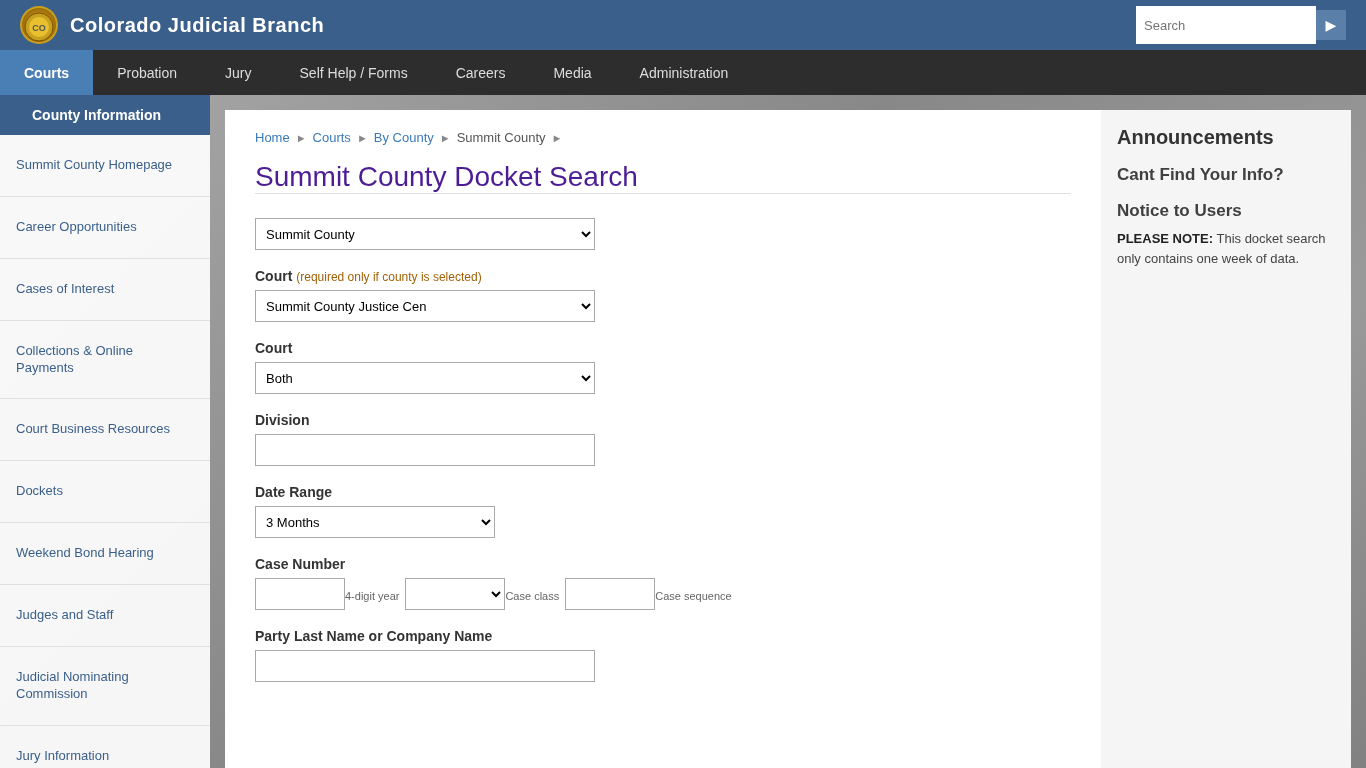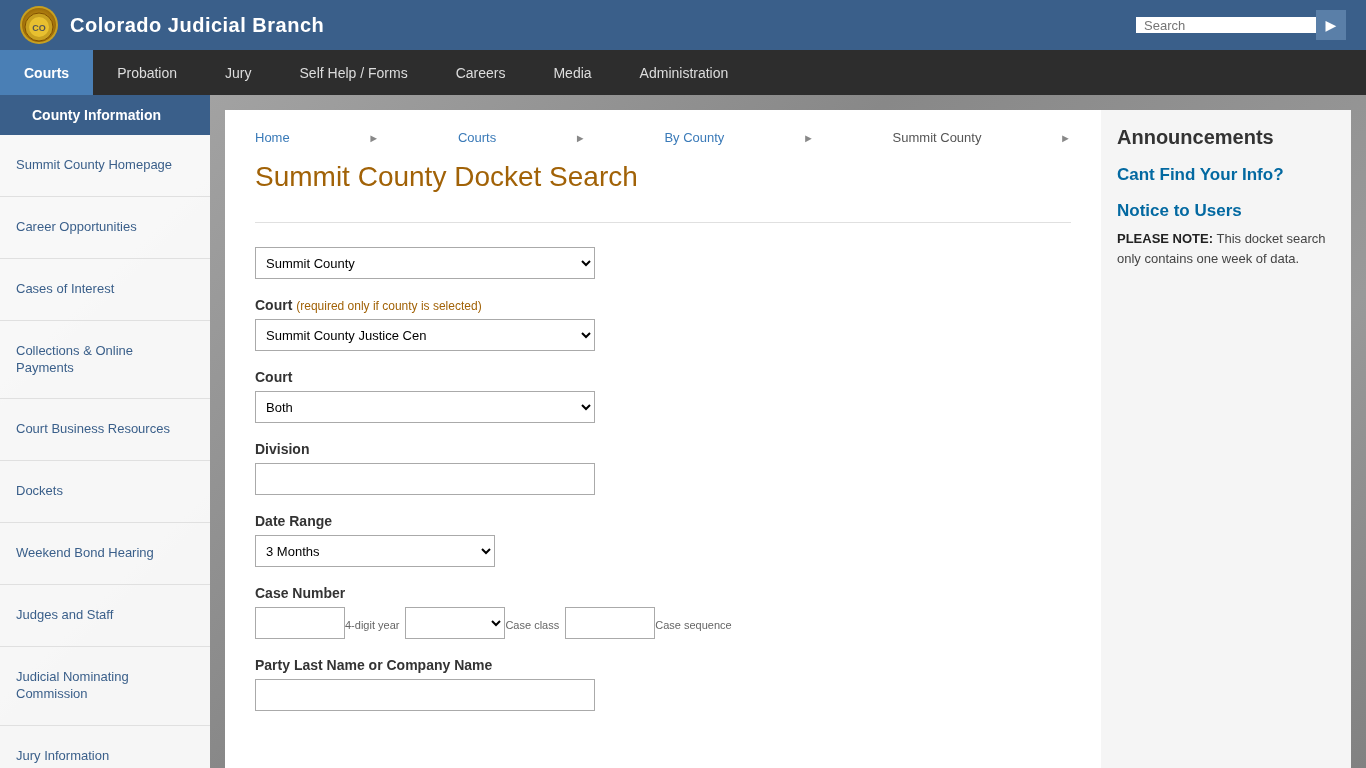--- a/index.html
+++ b/index.html
@@ -47,21 +47,21 @@
       color: white;
       font-size: 20px;
       font-weight: bold;
       letter-spacing: 0.5px;
     }
     .search-area {
       display: flex;
       align-items: center;
     }
     .search-input {
-      height: 16px;
+      height: 38px;
       width: 180px;
       padding: 0 8px;
       border: none;
       font-size: 13px;
       color: #666;
     }
     .search-btn {
       width: 30px;
       height: 30px;
       background: #5a7fa8;
@@ -159,33 +159,32 @@
     }
 
     
     .breadcrumb {
       display: flex;
       align-items: center;
       gap: 6px;
       font-size: 13px;
       color: #555;
       margin-bottom: 16px;
-      justify-content: space-between;
     }
     .breadcrumb a { color: #3a7ab8; text-decoration: none; }
     .breadcrumb-arrow { color: #888; font-size: 11px; }
 
     
     .page-title {
       font-size: 28px;
       font-weight: normal;
-      color: #a16207;
+      color: #4c1d95;
       margin-bottom: 24px;
       border-bottom: 1px solid #e0e0e0;
-      padding-bottom: 29px;
+      padding-bottom: 0;
     }
 
     
     .form-group {
       margin-bottom: 18px;
     }
     .form-label {
       font-size: 14px;
       font-weight: bold;
       color: #333;
@@ -246,21 +245,21 @@
     }
     .announcements-title {
       font-size: 20px;
       font-weight: bold;
       color: #333;
       margin-bottom: 16px;
     }
     .panel-section-title {
       font-size: 17px;
       font-weight: bold;
-      color: #0369a1;
+      color: #404040;
       margin-bottom: 8px;
       margin-top: 16px;
     }
     .panel-text {
       font-size: 13px;
       color: #444;
       line-height: 1.5;
     }
     .panel-text strong {
       color: #222;

